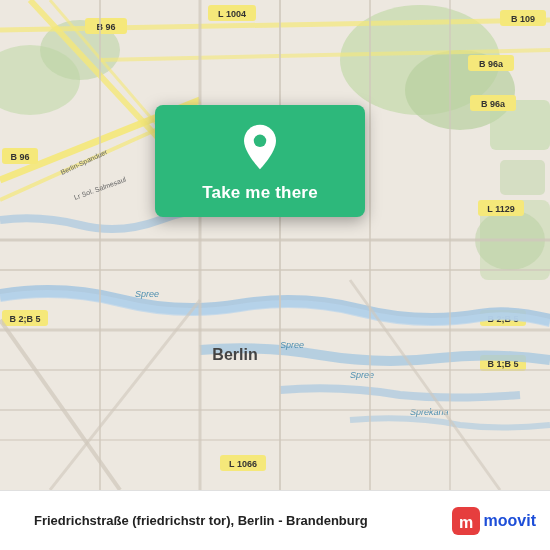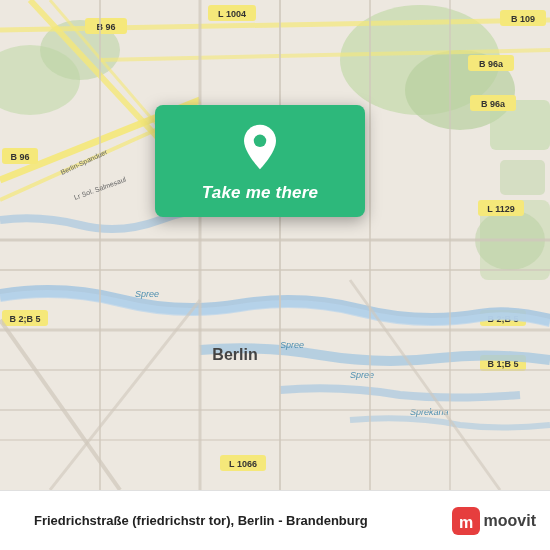--- a/index.html
+++ b/index.html
@@ -48,21 +48,20 @@
       width: 48px;
       height: 48px;
       margin-bottom: 12px;
     }
 
     #popup-card .cta-label {
       color: #fff;
       font-size: 17px;
       font-weight: 600;
       letter-spacing: 0.2px;
-      font-style: italic;
     }
 
     
     #bottom-bar {
       width: 550px;
       height: 60px;
       background: #fff;
       display: flex;
       align-items: center;
       justify-content: space-between;
@@ -85,21 +84,21 @@
 
     #moovit-logo {
       display: flex;
       align-items: center;
       gap: 4px;
     }
 
     #moovit-logo .logo-text {
       font-size: 16px;
       font-weight: 700;
-      color: #404040;
+      color: #1d4ed8;
     }
 
     #moovit-logo .logo-icon {
       width: 28px;
       height: 28px;
     }
   </style>
 </head>
 <body>
 

